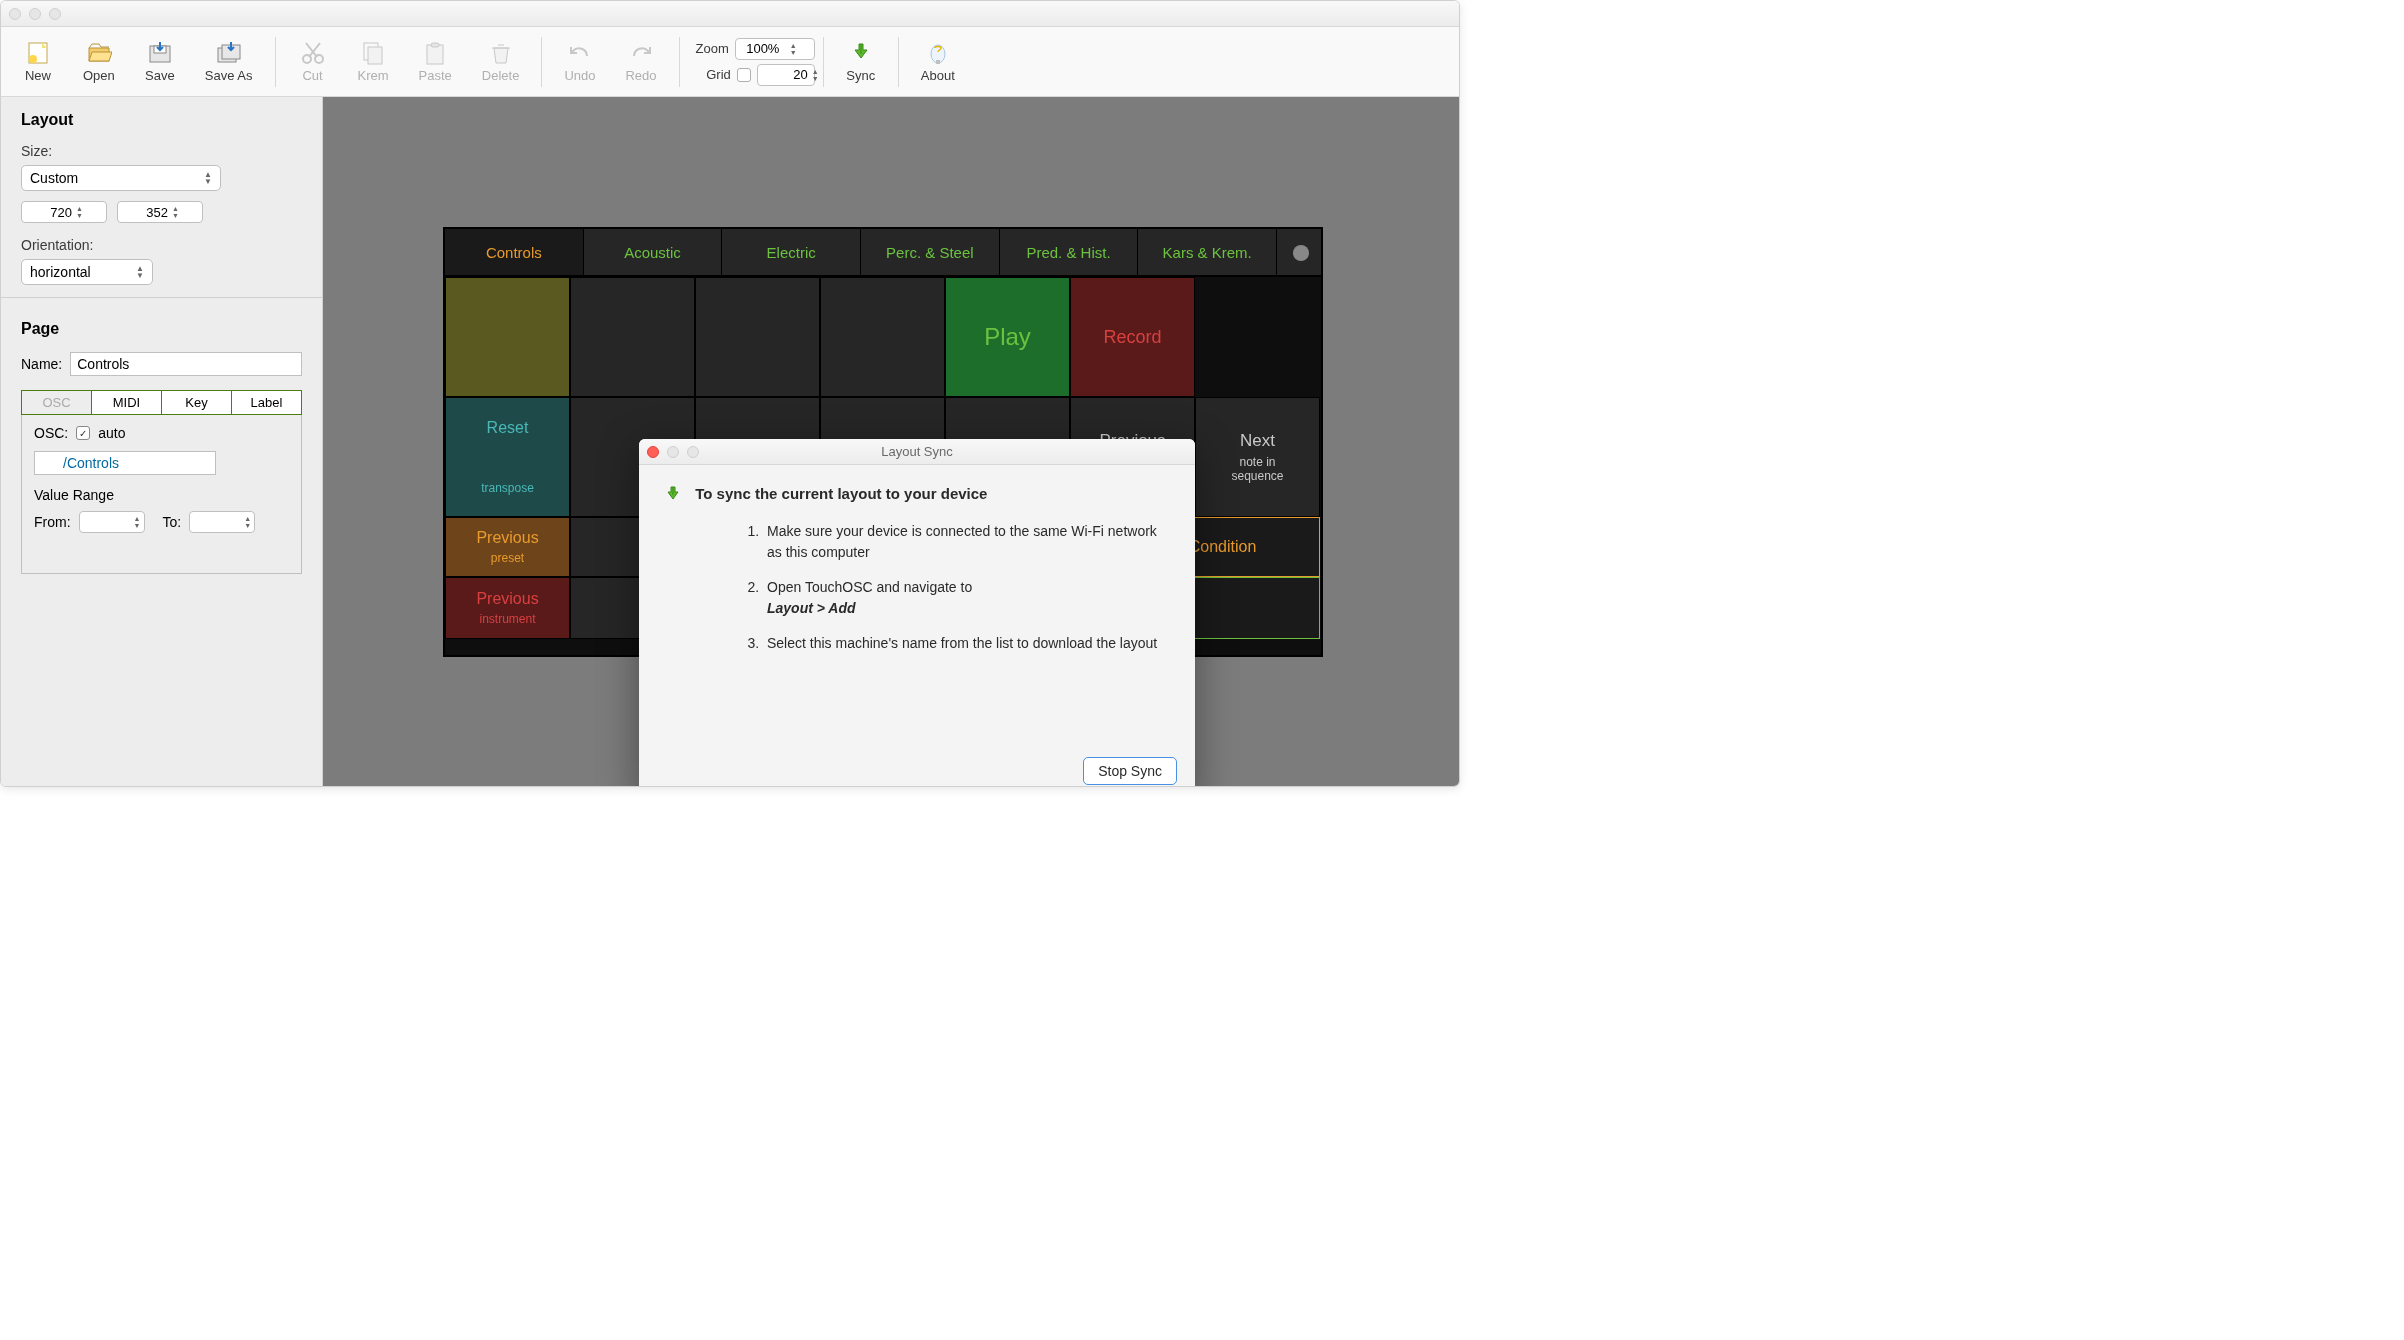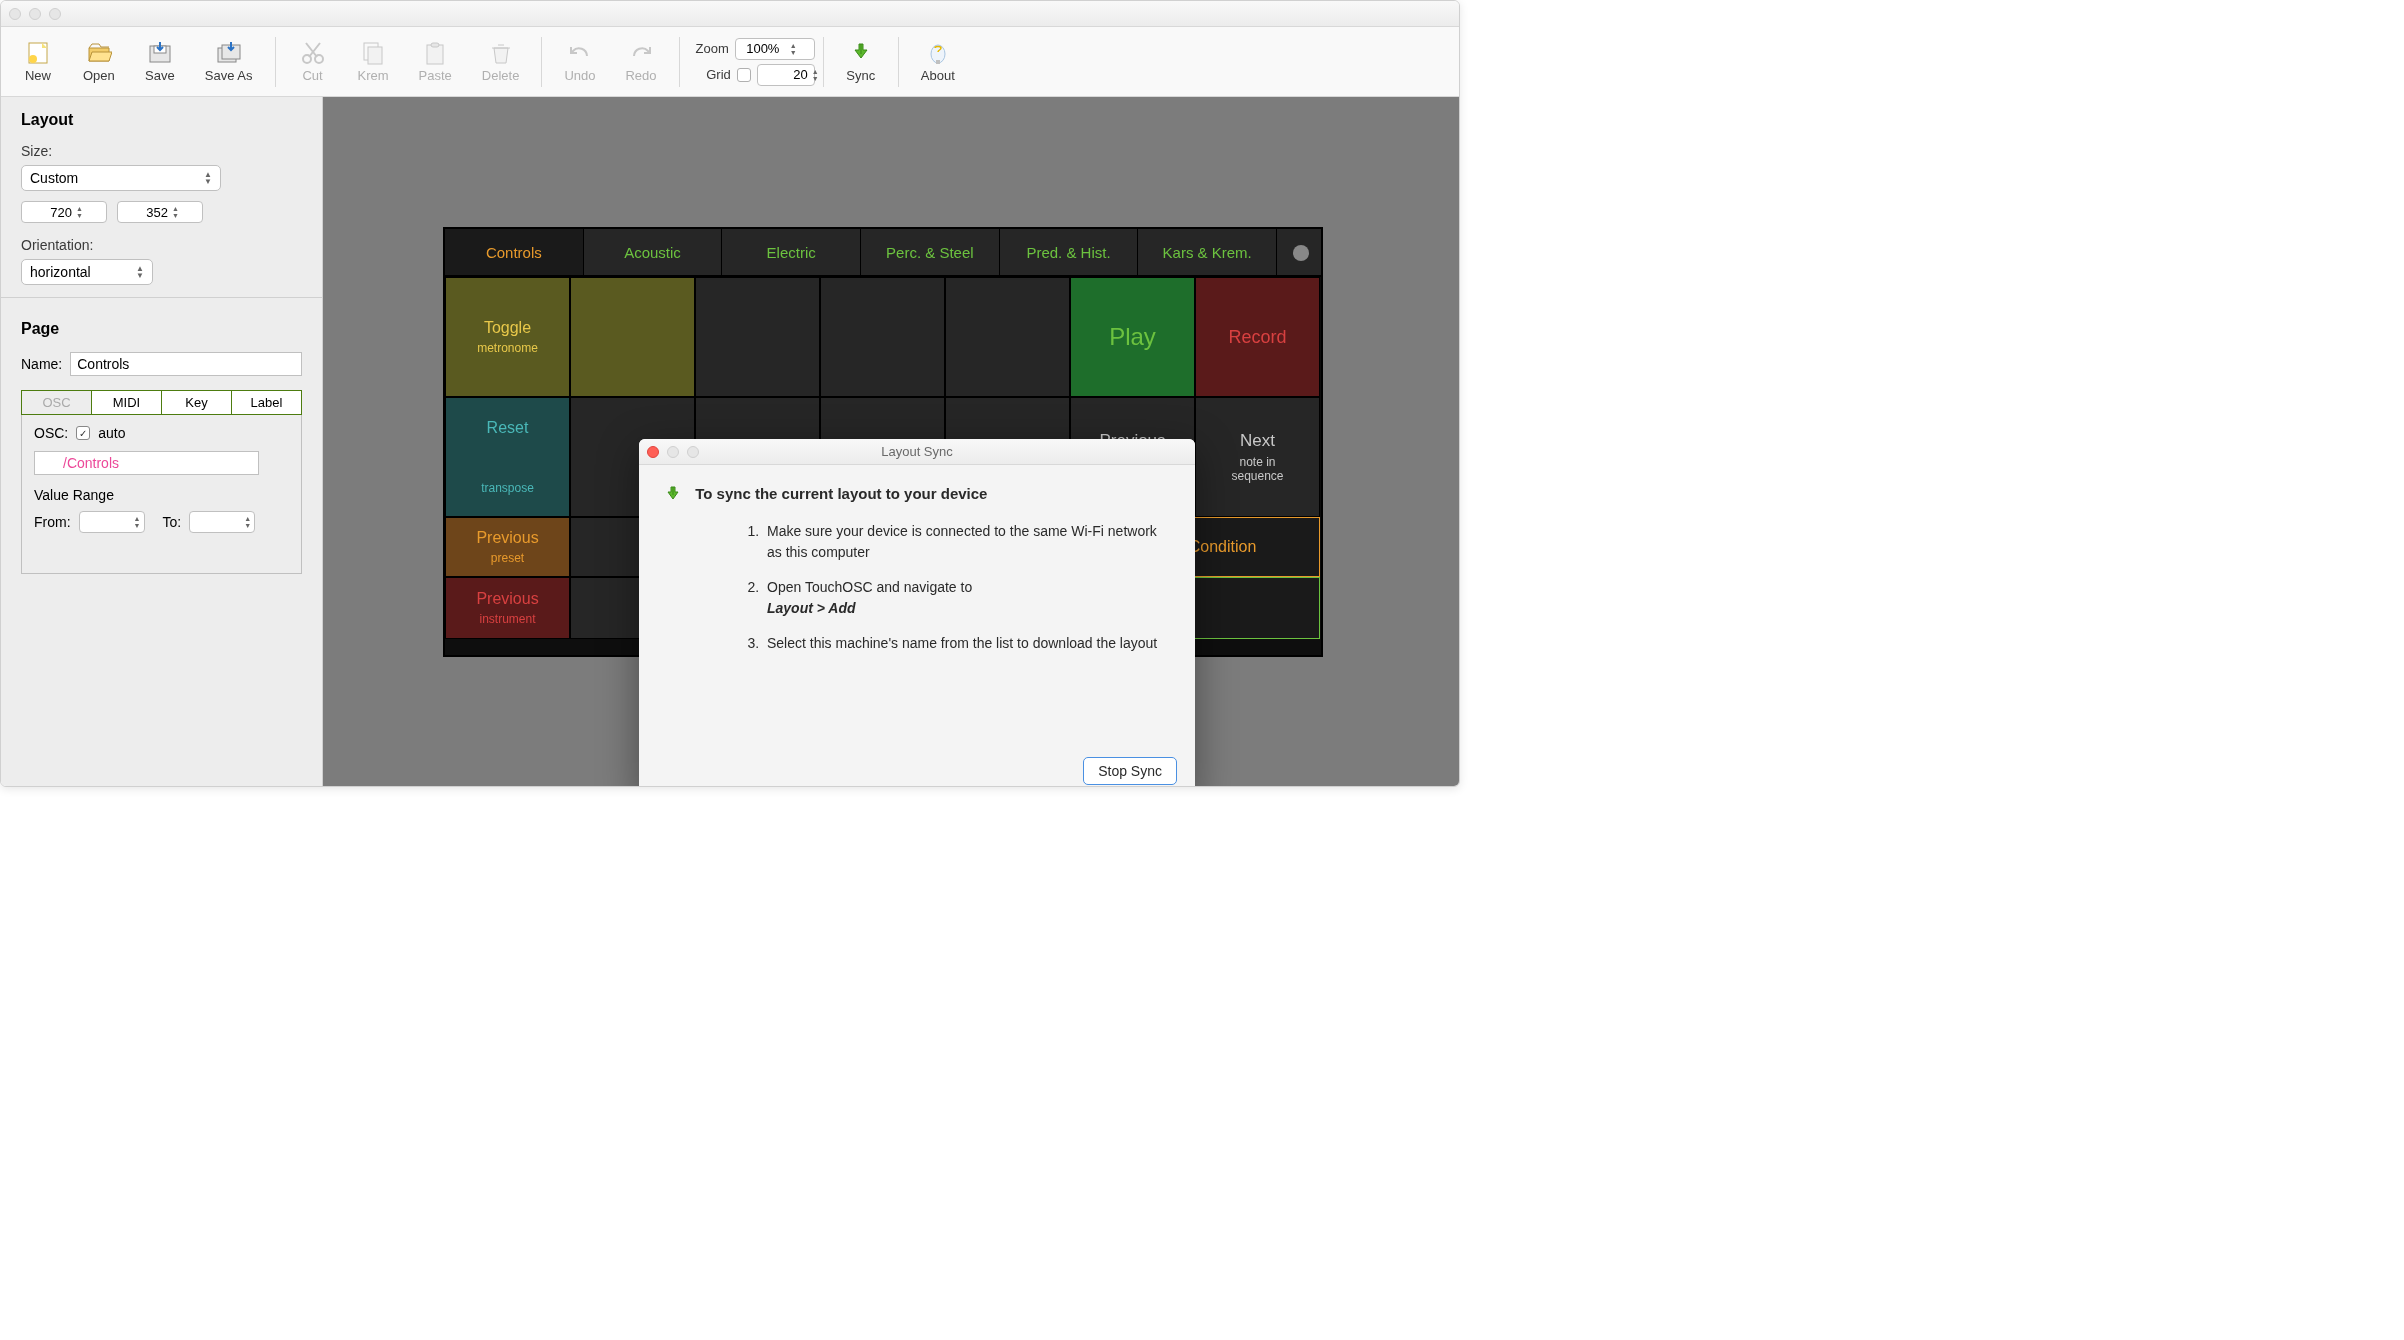--- a/index.html
+++ b/index.html
@@ -216,21 +216,21 @@
           <div class="tab">MIDI</div>
           <div class="tab">Key</div>
           <div class="tab">Label</div>
         </div>
         <div class="tabbody">
           <div class="oscrow">
             <span>OSC:</span>
             <span class="ckmark">✓</span>
             <span>auto</span>
           </div>
-          <input class="txtin" style="width: 225px; color: #ec4899; padding-left: 28px;" value="/Controls">
+          <input class="txtin" style="width: 182px; color: #0369a1; padding-left: 28px;" value="/Controls">
           <div style="margin-top:12px;">Value Range</div>
           <div style="margin-top:8px;display:flex;align-items:center;gap:8px;">
             <span>From:</span>
             <div class="stepper" style="width:66px;">
               <input style="">
               <span class="stepctl">▲<br>▼</span>
             </div>
             <span style="margin-left:10px;">To:</span>
             <div class="stepper" style="width:66px;">
               <input style="">
@@ -260,24 +260,20 @@
               <span style="color:#6cc23f">Pred. &amp; Hist.</span>
             </div>
           <div class="ltab">
               <span style="color:#6cc23f">Kars &amp; Krem.</span>
             </div>
           <div style="width:44px;background:#262626;border-bottom:2px solid #000;"></div>
           <div class="dot"></div>
         </div>
 
         <div class="cells">
-          <div class="cell" style="width:125px;background:#5a5a20;color:#e8c84a;">
-            <span>Toggle</span>
-            <span class="cellsub">metronome</span>
-          </div>
           <div class="cell" style="width:125px;background:#5a5a20;"></div>
           <div class="cell" style="width:125px;"></div>
           <div class="cell" style="width:125px;"></div>
           <div class="cell" style="width:125px;"></div>
           <div class="cell" style="width:125px;background:#1e6e2b;color:#6cc23f;font-size:24px;">
               <span>Play</span>
             </div>
           <div class="cell" style="width:125px;background:#5a1a1a;color:#d84040;font-size:18px;">
               <span>Record</span>
             </div>

